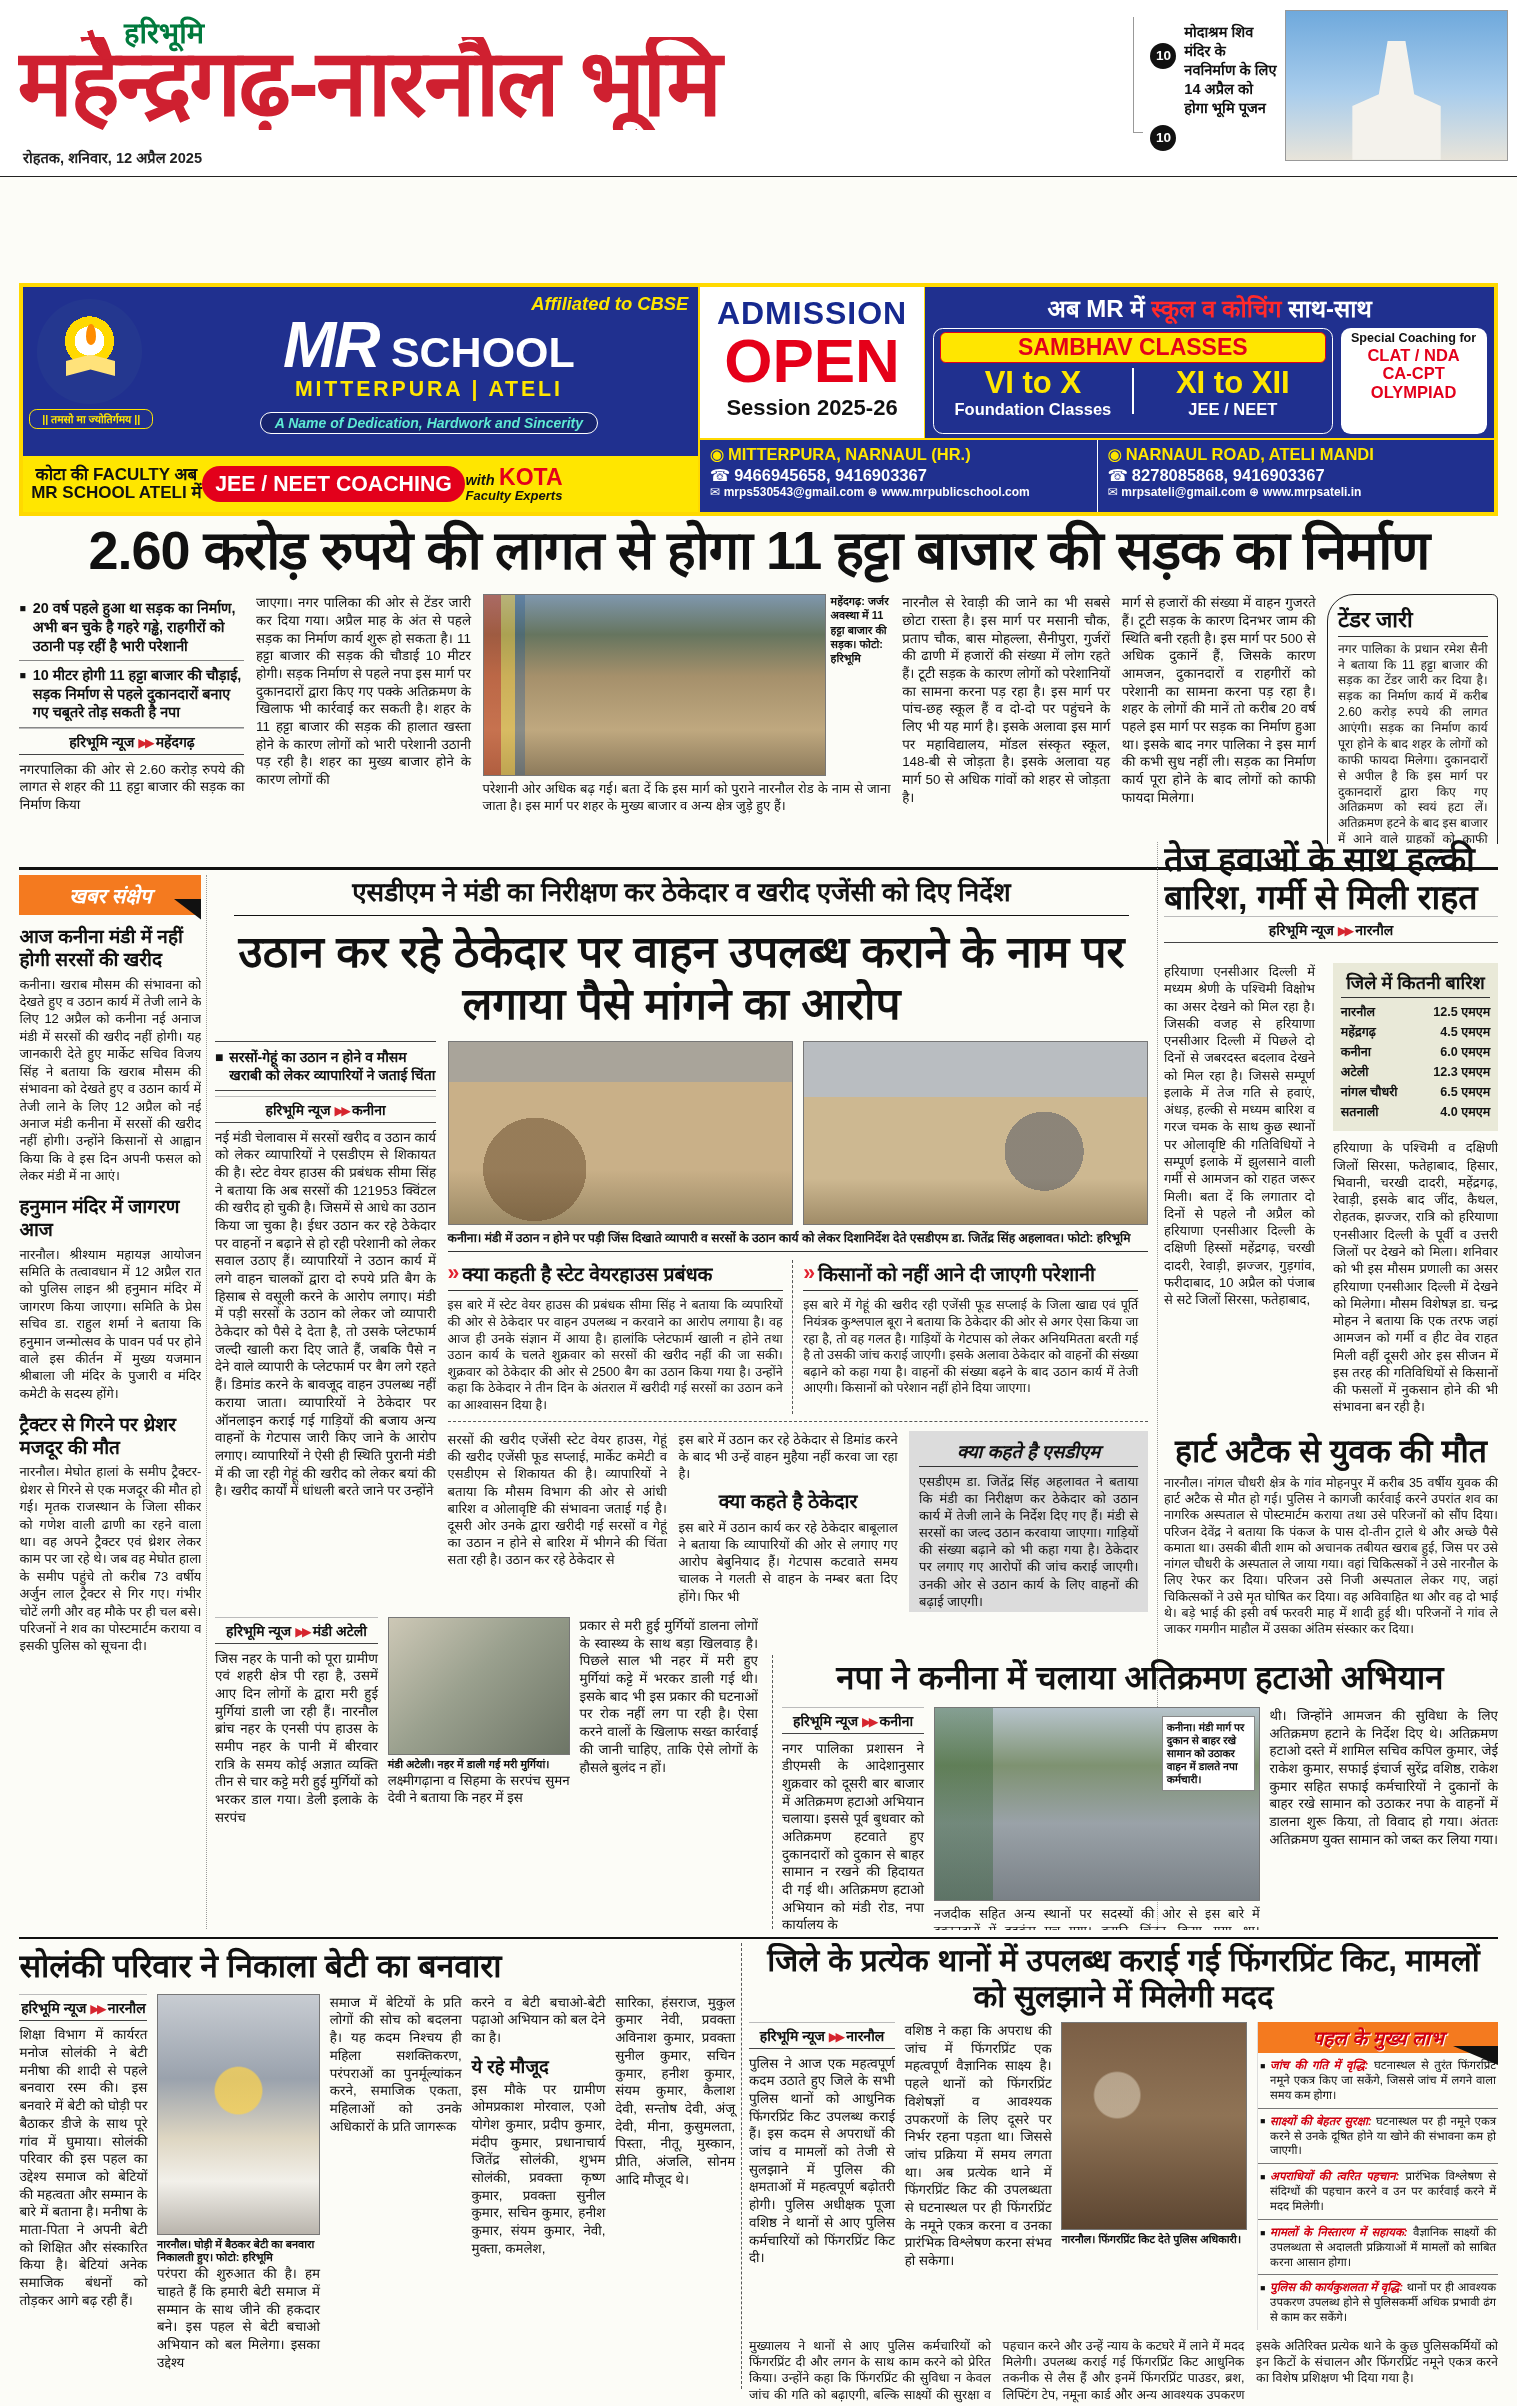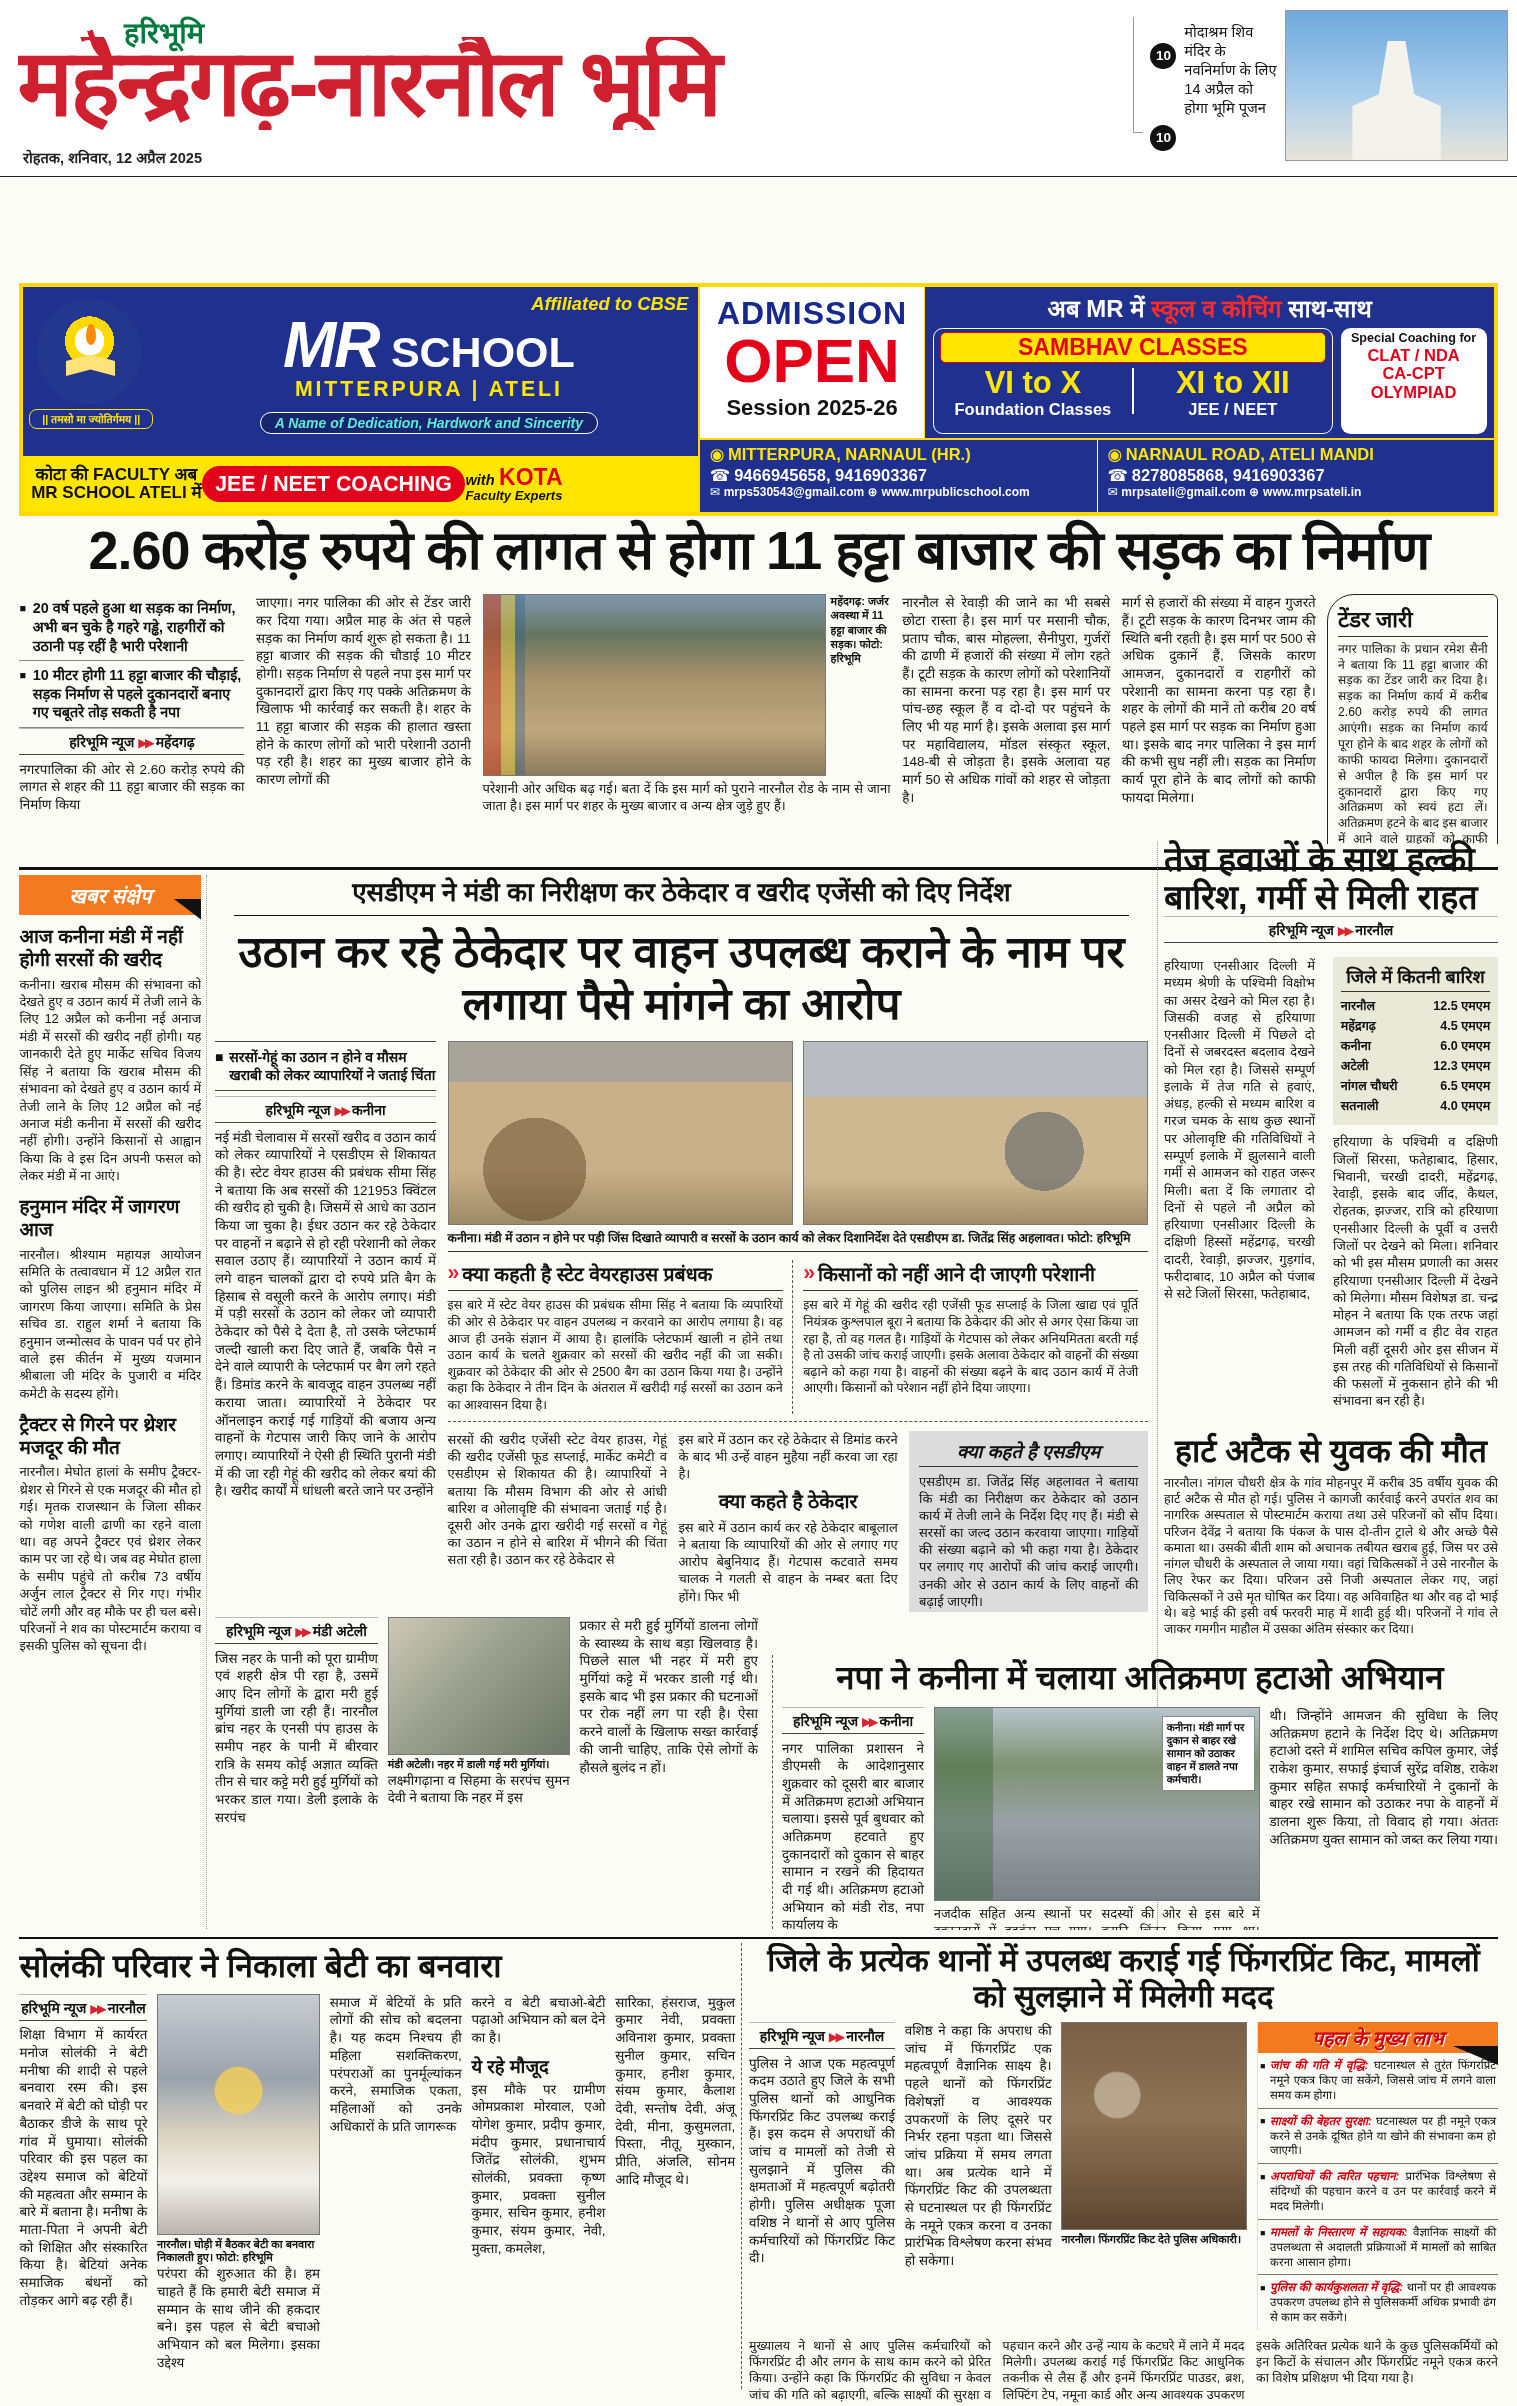--- a/index.html
+++ b/index.html
@@ -19,21 +19,21 @@
 .brand{position:absolute;left:124px;top:11.6px;font-size:29px;font-weight:900;color:#007a3d}
 .swoosh{position:absolute;left:93px;top:25px;width:33px;height:45px;border-left:6.8px solid #cf2030;border-radius:0 0 0 39px;transform:rotate(-18deg)}
 .papertitle{position:absolute;left:17.5px;top:37px;width:1135px;font-size:93px;line-height:1;font-weight:800;color:#cf2030;
             letter-spacing:-2.9px;white-space:nowrap;overflow:hidden}
 .dateline{position:absolute;left:23px;top:147px;font-size:14.6px;font-weight:bold;color:#222}
 .topbrief{position:absolute;left:1133px;top:9.7px;width:375px;height:159px;display:flex;gap:7.8px}
 .brief-pointer{width:9.7px;border-left:1.9px solid #999;border-bottom:1.9px solid #999;height:116px;margin-top:7.8px}
 .badgecol{display:flex;flex-direction:column;gap:56px;padding-top:33px}
 .badge{width:26px;height:26px;border-radius:50%;background:#111;color:#fff;font-size:13.6px;font-weight:bold;
        display:flex;align-items:center;justify-content:center}
-.brieftext{width:93px;font-size:14.6px;font-weight:normal;line-height:1.3;padding-top:13.6px}
+.brieftext{width:93px;font-size:14.6px;font-weight:bold;line-height:1.3;padding-top:13.6px}
 .templephoto{flex:1;height:151px;border:1px solid #999;position:relative;
   background:linear-gradient(180deg,#6fa9dc 0%,#a9cdec 55%,#e8e4da 100%);overflow:hidden}
 .temple-shape{position:absolute;left:30%;bottom:0;width:40%;height:80%;background:#f4f2ec;
   clip-path:polygon(40% 0,60% 0,70% 45%,100% 55%,100% 100%,0 100%,0 55%,30% 45%)}
 
 .ad{position:absolute;left:19.4px;top:283px;width:1479px;height:233px;border:4.9px solid #ffd900;background:#20308f;display:flex}
 .ad-left{width:46%;position:relative;border-right:2.9px solid #ffd900}
 .ad-logo{position:absolute;left:13.6px;top:11.6px;width:105px;height:105px;border-radius:50%;
   background:radial-gradient(circle at 50% 40%,#fff 0 18%,#ffd900 18% 30%,#24378f 30% 85%,#ffd900 85%)}
 .logo-flame{position:absolute;left:49px;top:25px;width:9.7px;height:21.3px;background:#ff8c00;border-radius:50% 50% 50% 50%/60% 60% 40% 40%}
@@ -129,21 +129,21 @@
 .chev{color:#e22230;font-weight:900;font-size:21.3px;letter-spacing:-2.9px}
 .q-text{font-size:12.6px;line-height:1.32;margin-top:6.8px;text-align:justify}
 .m-bottom{display:flex;gap:11.6px;margin-top:8.7px}
 .mb-col{flex:1;font-size:13px;line-height:1.32;text-align:justify}
 .thek-title{font-size:19.4px;font-weight:900;text-align:center;margin:6.8px 0 3.9px}
 .sdm-box{background:#dcdcdc;padding:6.8px 9.7px;flex:1}
 .sdm-title{font-style:italic;font-weight:900;font-size:18.4px;text-align:center;border-bottom:1.9px solid #333;padding-bottom:2.9px;margin-bottom:5.8px}
 
 .weather{position:absolute;left:1164px;top:840px;width:334px;height:582px;overflow:hidden}
 .weather h2{font-size:34px;font-weight:900;line-height:1.12;text-align:left}
-.w-body{display:flex;gap:18px;margin-top:14px}
+.w-body{display:flex;gap:18px;margin-top:20px}
 .w-col{flex:1;font-size:13px;line-height:1.33;text-align:justify}
 .w-right{width:165px}
 .rain{background:#e9e9d8;padding:6.8px 7.8px 8.7px;margin-bottom:7.8px}
 .rain-title{font-size:18px;font-weight:900;border-bottom:1.9px solid #333;text-align:center;padding-bottom:2.9px;margin-bottom:5.8px}
 .rain-row{display:flex;font-size:12.6px;font-weight:bold;margin:2.9px 0}
 .rain-row .rv{margin-left:auto;padding-left:5.8px;white-space:nowrap}
 
 .heart{position:absolute;left:1164px;top:1428px;width:334px;height:206px;overflow:hidden}
 .heart h2{font-size:32px;font-weight:900;text-align:center;margin-bottom:3.9px}
 .heart p{font-size:12.5px;line-height:1.3;text-align:justify}

